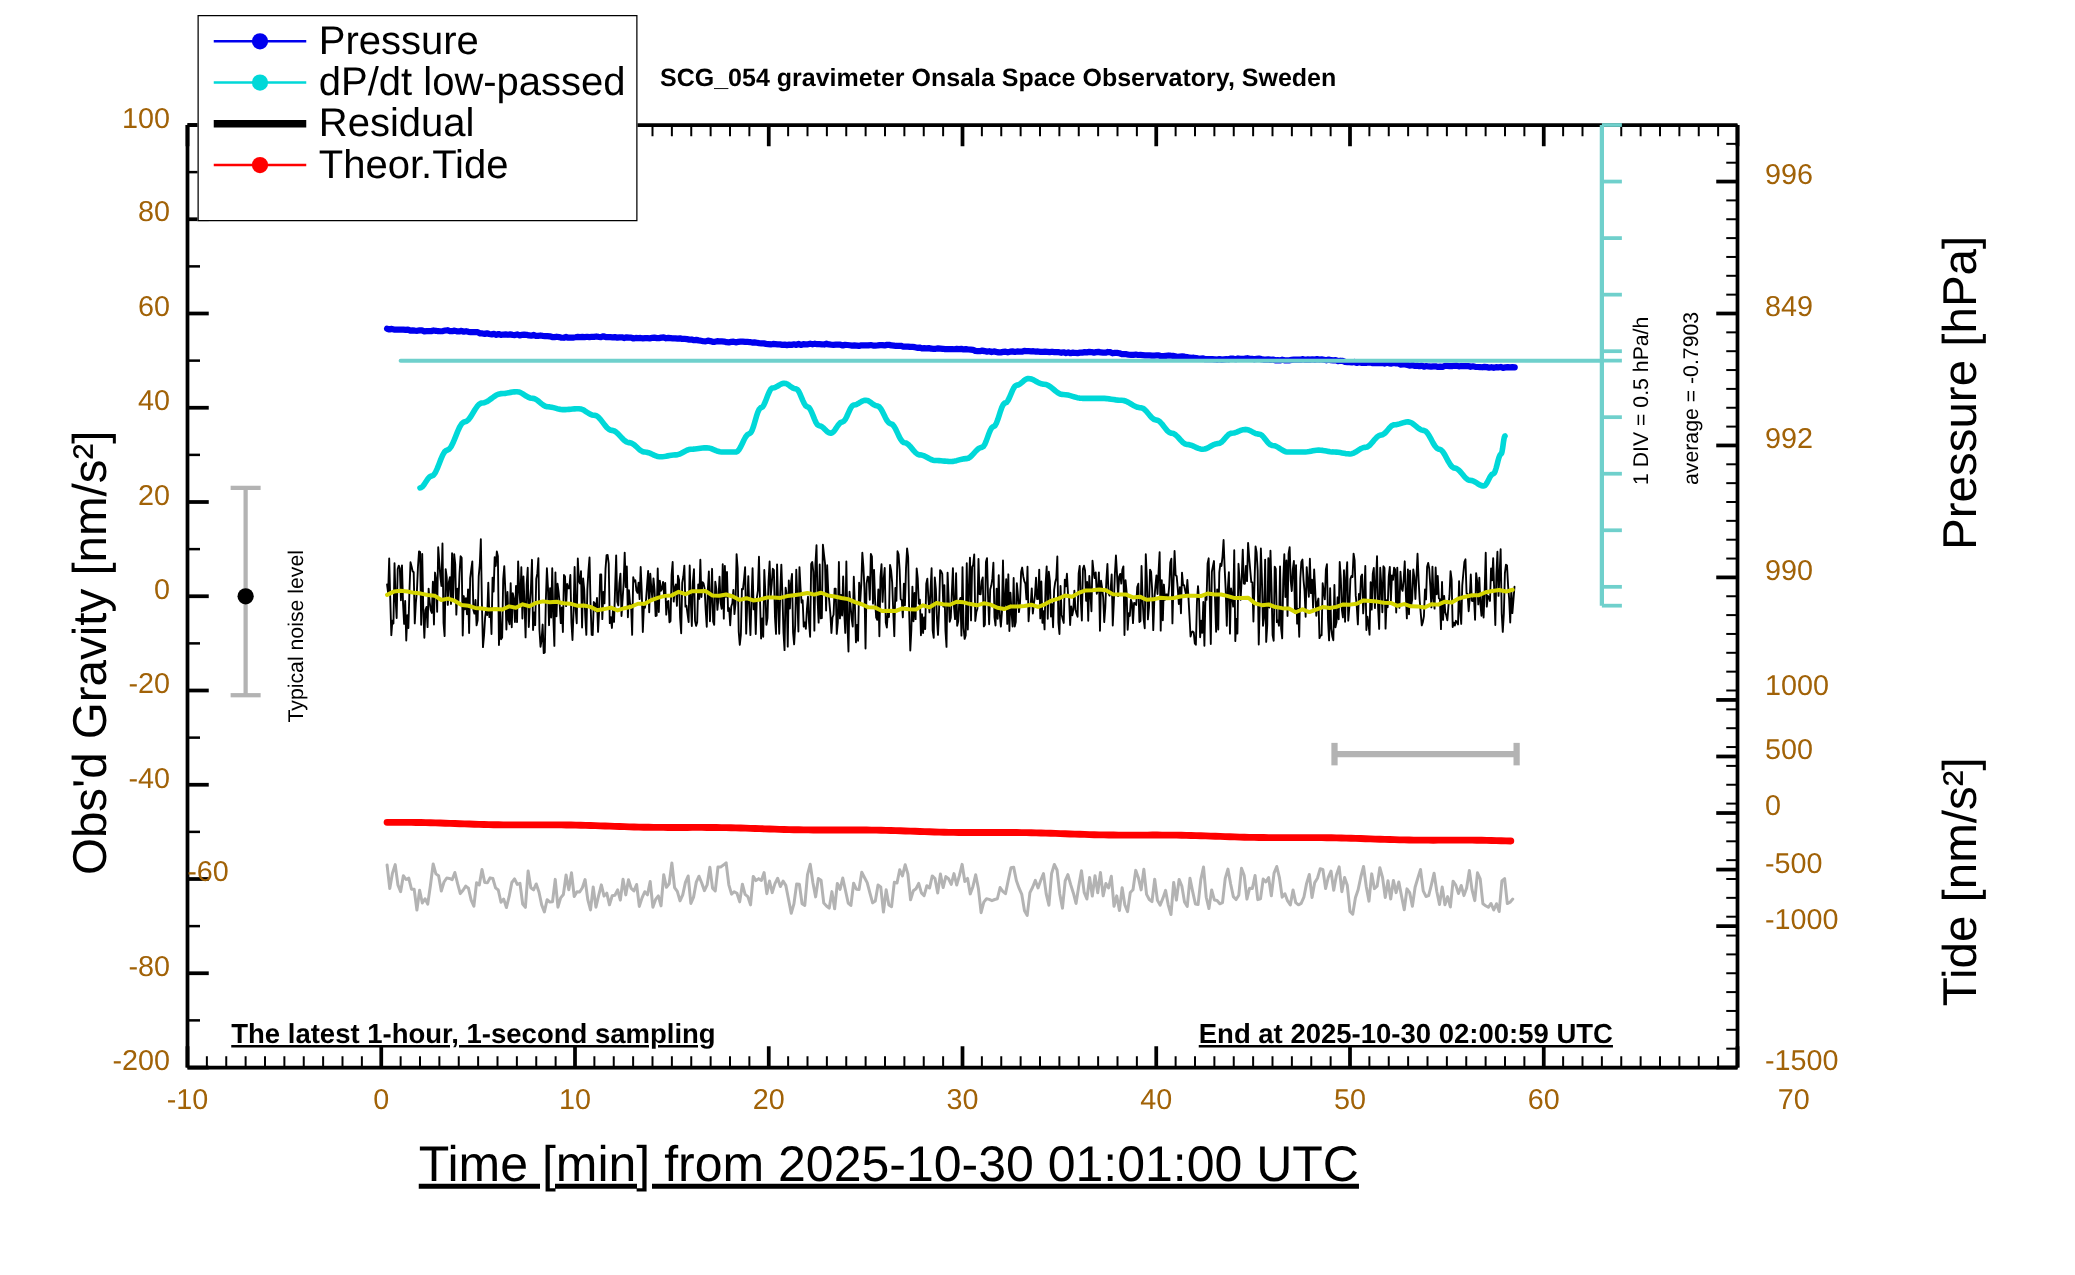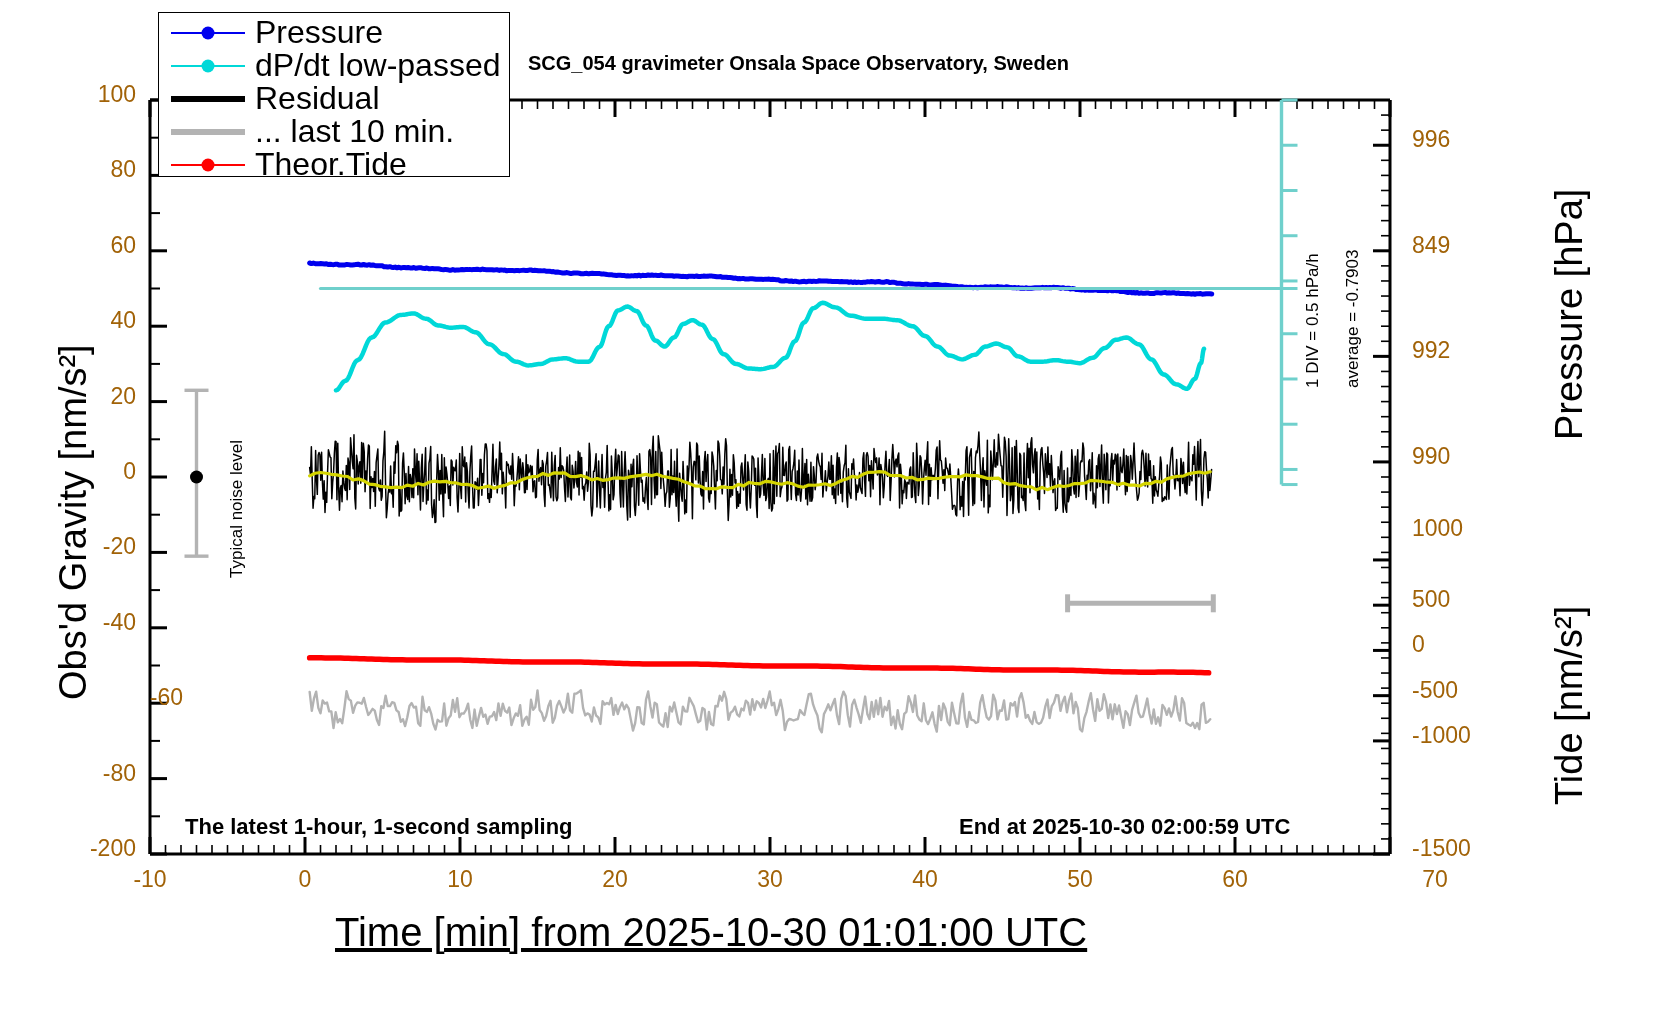--- a/index.html
+++ b/index.html
@@ -3,21 +3,21 @@
 <meta charset="utf-8">
 <style>
   html,body{margin:0;padding:0;background:#fff;}
   body{width:1660px;height:1020px;font-family:"Liberation Sans",sans-serif;overflow:hidden;}
   #root{position:relative;width:1660px;height:1020px;}
   .abs{position:absolute;}
   .ttl{font-weight:bold;font-size:20px;color:#000;white-space:nowrap;}
   .axlab{font-size:38px;color:#000;white-space:nowrap;}
   .tick{font-size:23px;color:#a16207;white-space:nowrap;}
   .annot{font-size:17px;color:#000;white-space:nowrap;}
-  .note{font-weight:bold;font-size:22px;color:#000;white-space:nowrap;}
+  .note{font-weight:bold;font-size:22px;color:#000;white-space:nowrap;text-decoration:underline;}
   .rot90{transform-origin:0 0;transform:rotate(-90deg);}
   .legbox{border:1px solid #000;background:#fff;box-sizing:border-box;}
   .legrow{display:flex;align-items:center;height:33px;}
   .legsym{width:86px;height:33px;position:relative;flex:0 0 86px;}
   .legline{position:absolute;left:6px;right:6px;top:50%;transform:translateY(-50%);}
   .legdot{position:absolute;left:50%;top:50%;width:13px;height:13px;border-radius:50%;transform:translate(-50%,-50%);}
   .legtxt{font-size:32px;color:#000;white-space:nowrap;padding-left:4px;}
   svg{display:block;}
 </style>
 </head>
@@ -354,21 +354,21 @@
       <div class="abs tick" style="left: 1190px; top: 866px; width: 90px; text-align: center;">60</div>
       <div class="abs tick" style="left: 1390px; top: 866px; width: 90px; text-align: center;">70</div>
     </div>
   <div id="lab-pressure">
       <div class="abs tick" style="left: 1412px; top: 126.24px;">996</div>
       <div class="abs tick" style="left: 1412px; top: 231.8px;">849</div>
       <div class="abs tick" style="left: 1412px; top: 337.36px;">992</div>
       <div class="abs tick" style="left: 1412px; top: 442.92px;">990</div>
     </div>
   <div id="lab-tide">
-      <div class="abs tick" style="left: 1412px; top: 515px;">1000</div>
+      <div class="abs tick" style="left: 1412px; top: 535px;">1000</div>
       <div class="abs tick" style="left: 1412px; top: 586.18px;">500</div>
       <div class="abs tick" style="left: 1412px; top: 631.42px;">0</div>
       <div class="abs tick" style="left: 1412px; top: 676.66px;">-500</div>
       <div class="abs tick" style="left: 1412px; top: 721.9px;">-1000</div>
       <div class="abs tick" style="left: 1412px; top: 835px;">-1500</div>
     </div>
 
   <div class="abs legbox" id="legend" style="left:158px;top:12px;width:352px;height:165px;padding:3px 0 0 6px;">
       <div class="legrow">
         <div class="legsym">
@@ -385,26 +385,20 @@
         <div class="legtxt">dP/dt low-passed</div>
       </div>
       <div class="legrow">
         <div class="legsym">
           <div class="legline" style="border-top: 6px solid rgb(0, 0, 0);"></div>
         </div>
         <div class="legtxt">Residual</div>
       </div>
       <div class="legrow">
         <div class="legsym">
-          <div class="legline" style="border-top: 6px solid rgb(179, 179, 179);"></div>
-        </div>
-        <div class="legtxt">... last 10 min.</div>
-      </div>
-      <div class="legrow">
-        <div class="legsym">
           <div class="legline" style="border-top: 2.5px solid rgb(255, 0, 0);"></div>
           <div class="legdot" style="background: rgb(255, 0, 0);"></div>
         </div>
         <div class="legtxt">Theor.Tide</div>
       </div>
     </div>
 
   <div class="abs annot rot90" style="left:227px;top:578px;">Typical noise level</div>
   <div class="abs annot rot90" style="left:1303px;top:388px;">1 DIV = 0.5 hPa/h</div>
   <div class="abs annot rot90" style="left:1343px;top:388px;">average = -0.7903</div>

